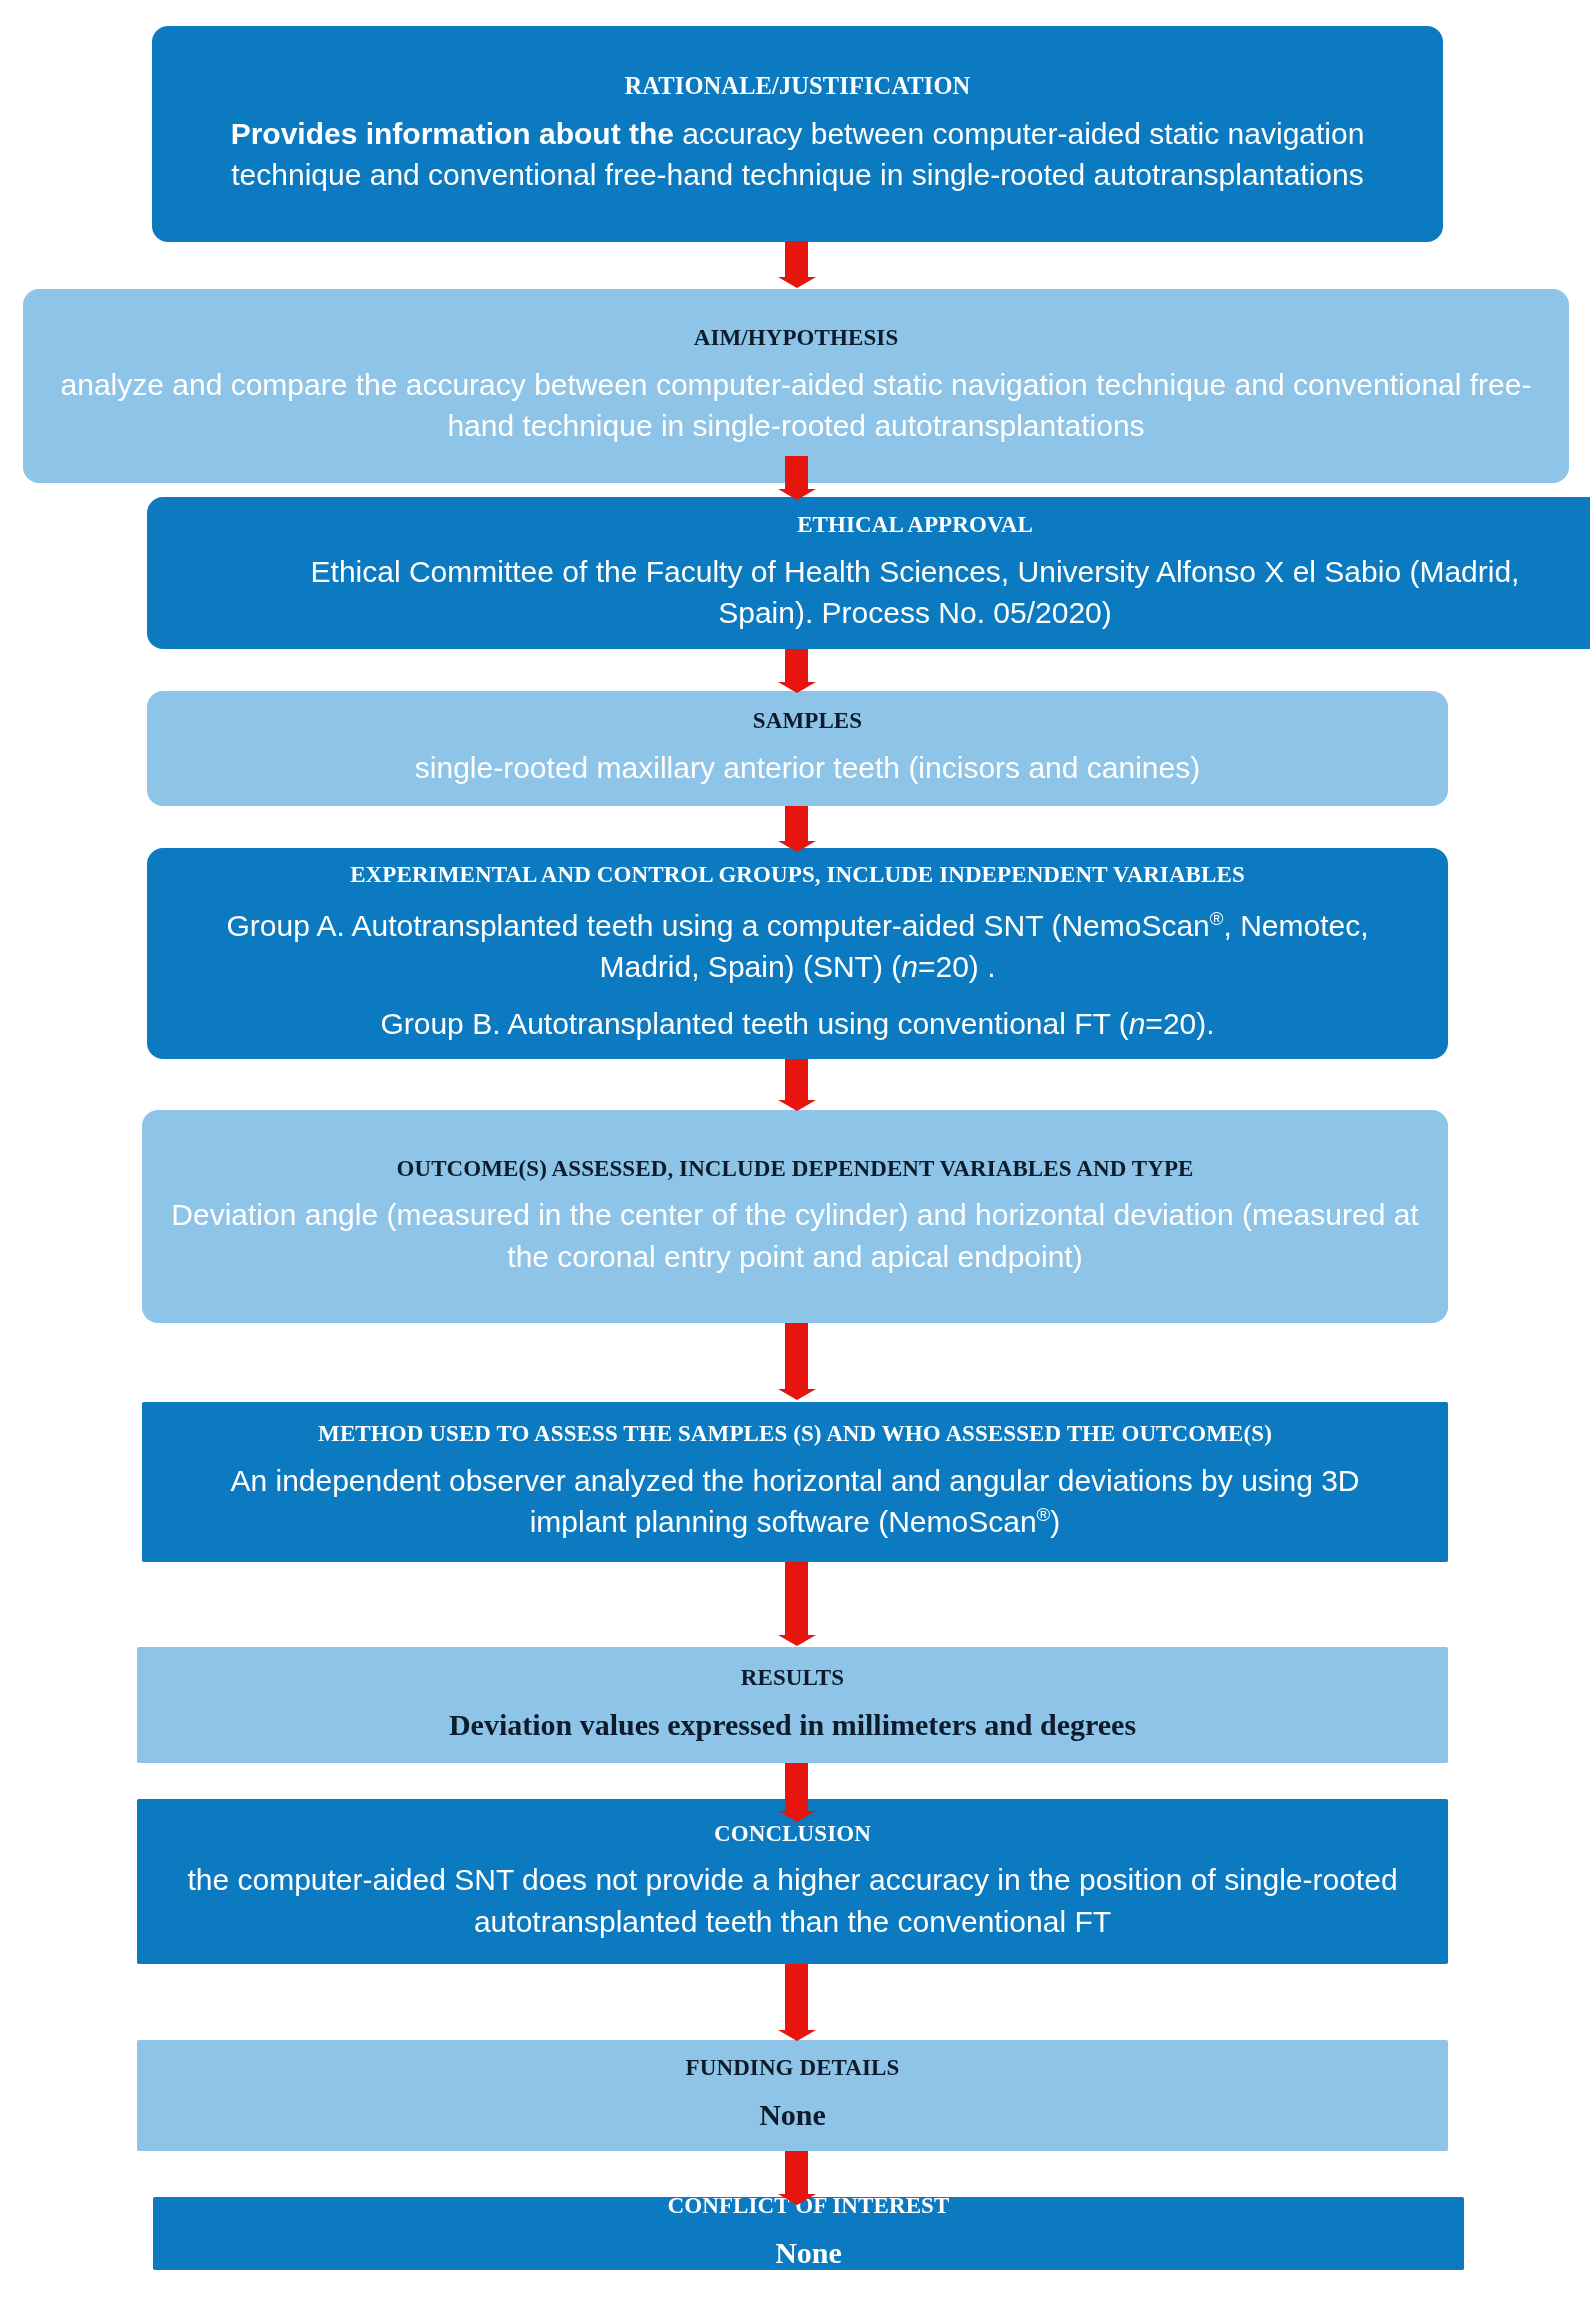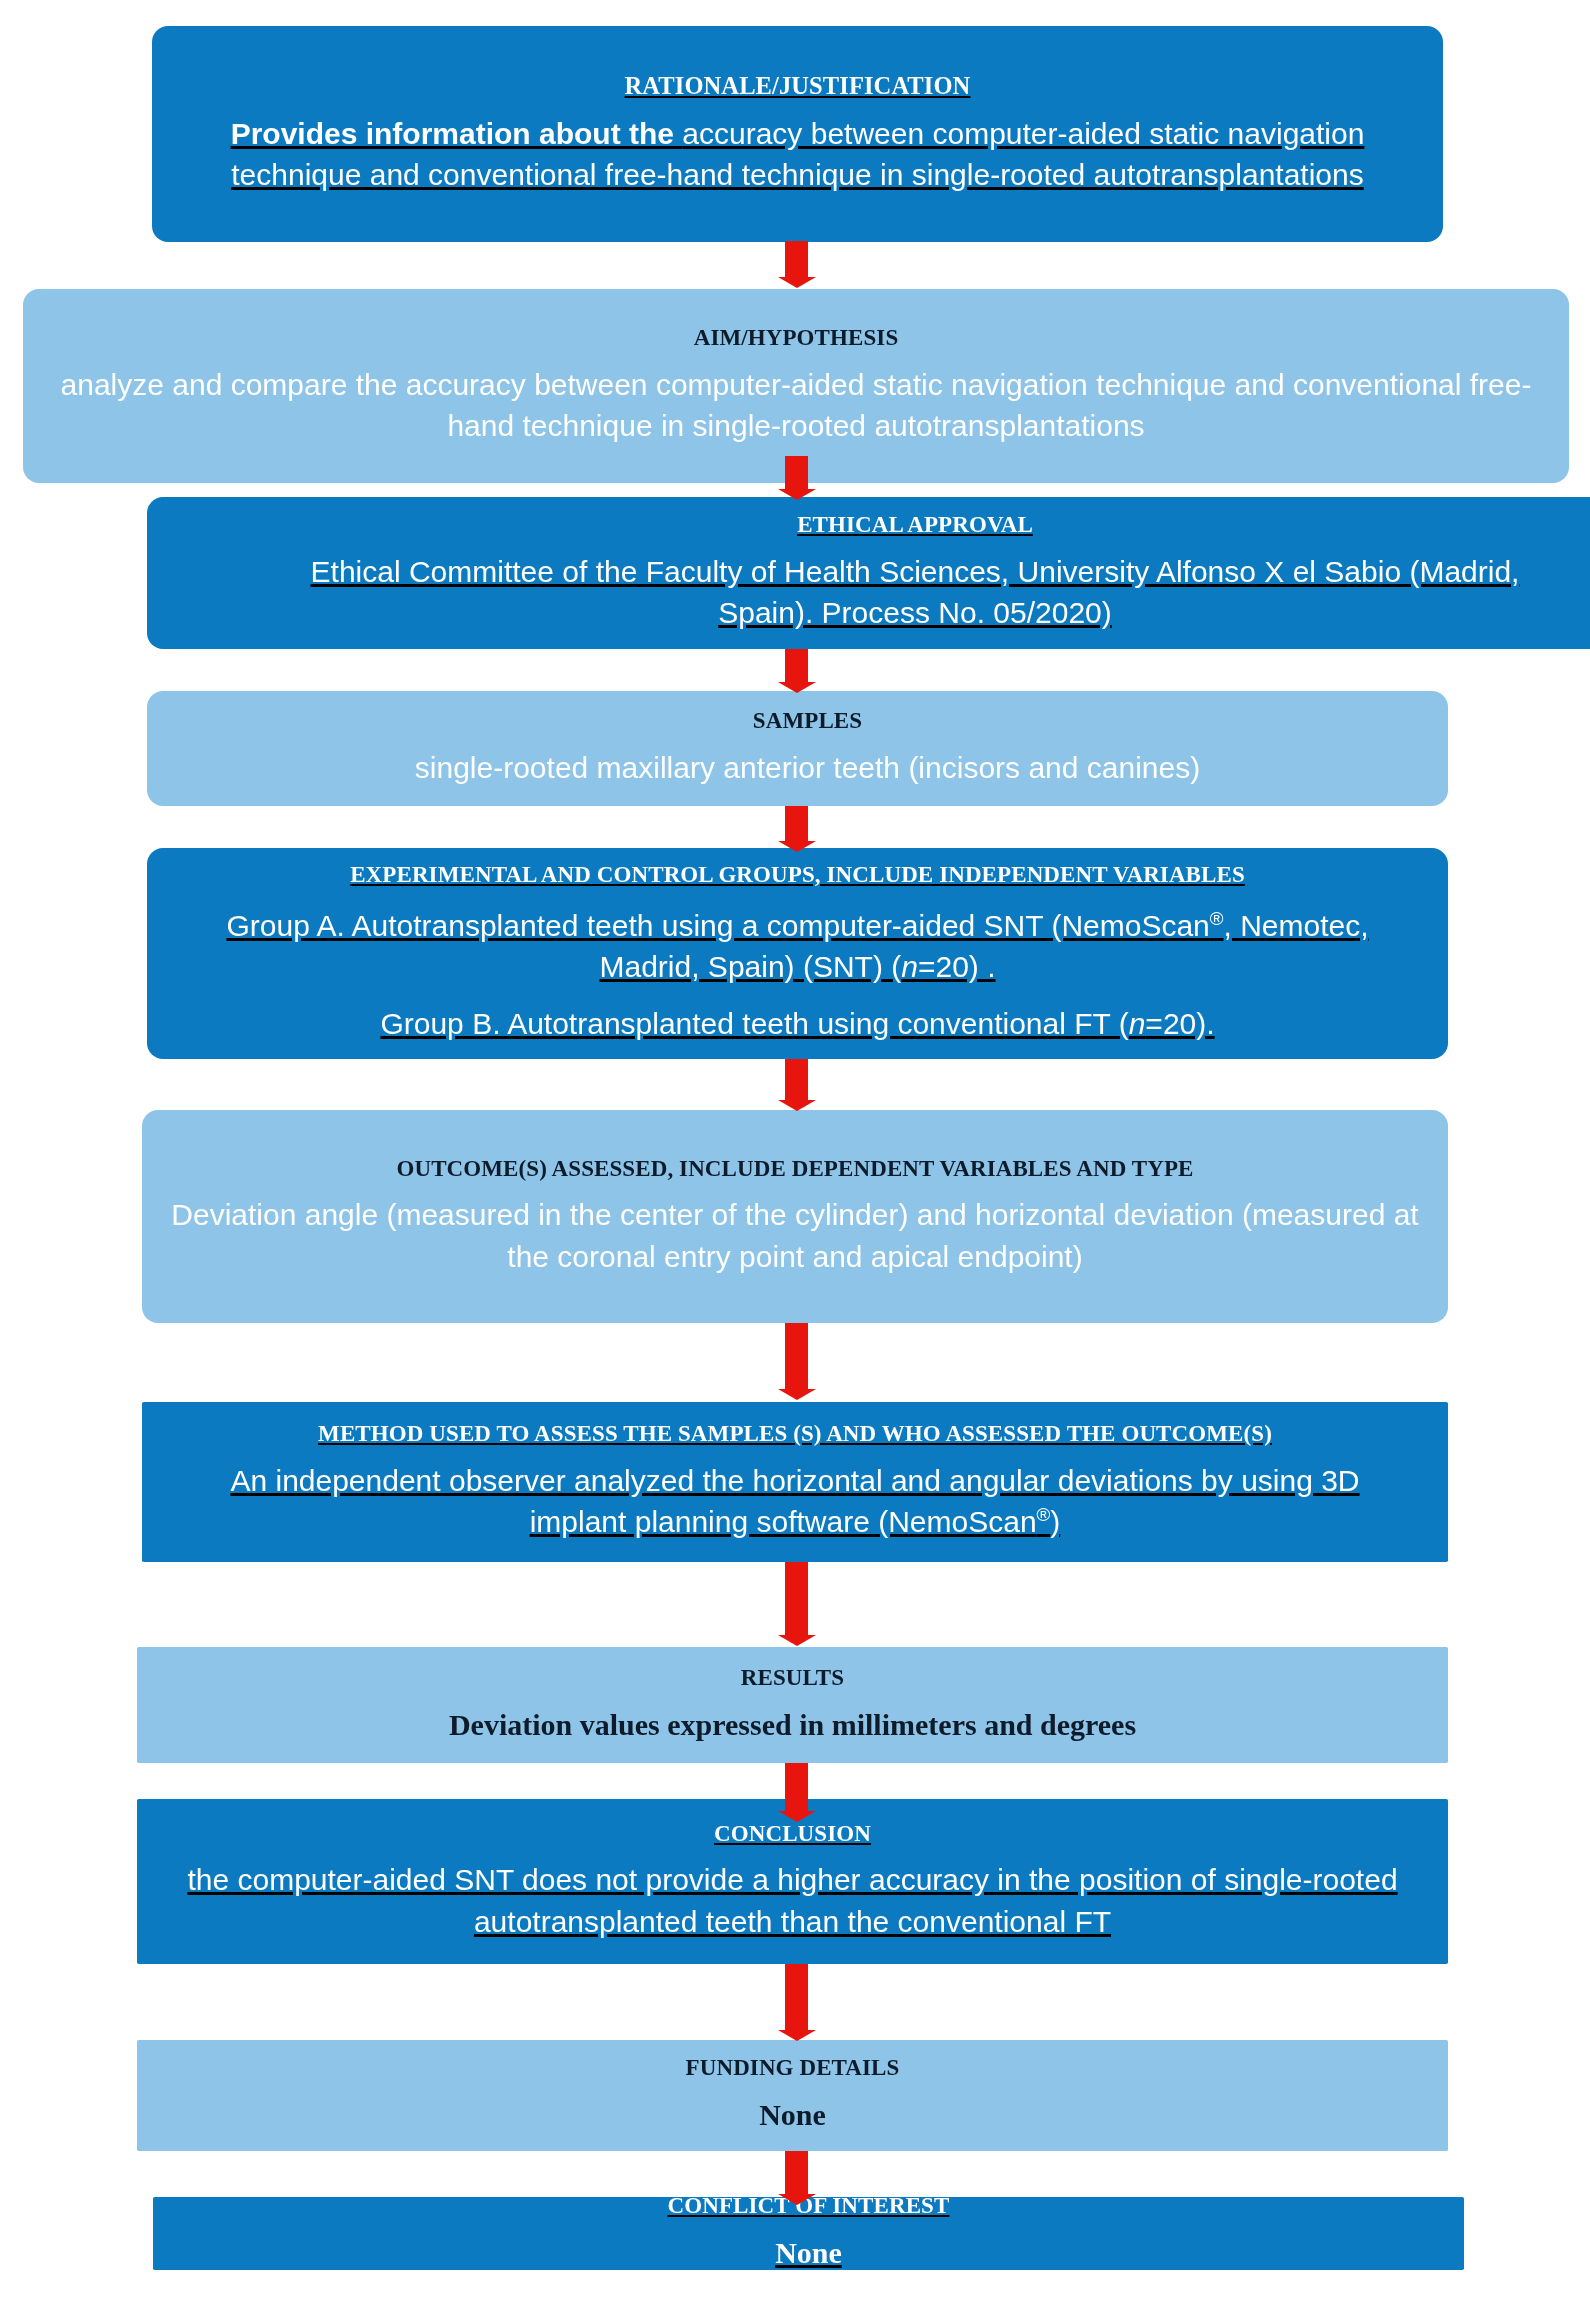--- a/index.html
+++ b/index.html
@@ -28,21 +28,20 @@
     display: flex;
     flex-direction: column;
     align-items: center;
     justify-content: center;
     text-align: center;
     padding: 6.1px 16px;
   }
 
   .node.dark {
     background: #0b7ac0;
-    text-decoration: underline;
   }
   .node.light {
     background: #8dc4e8;
   }
 
   .node.round {
     border-radius: 16px;
   }
   .node.sq {
     border-radius: 1.8px;

